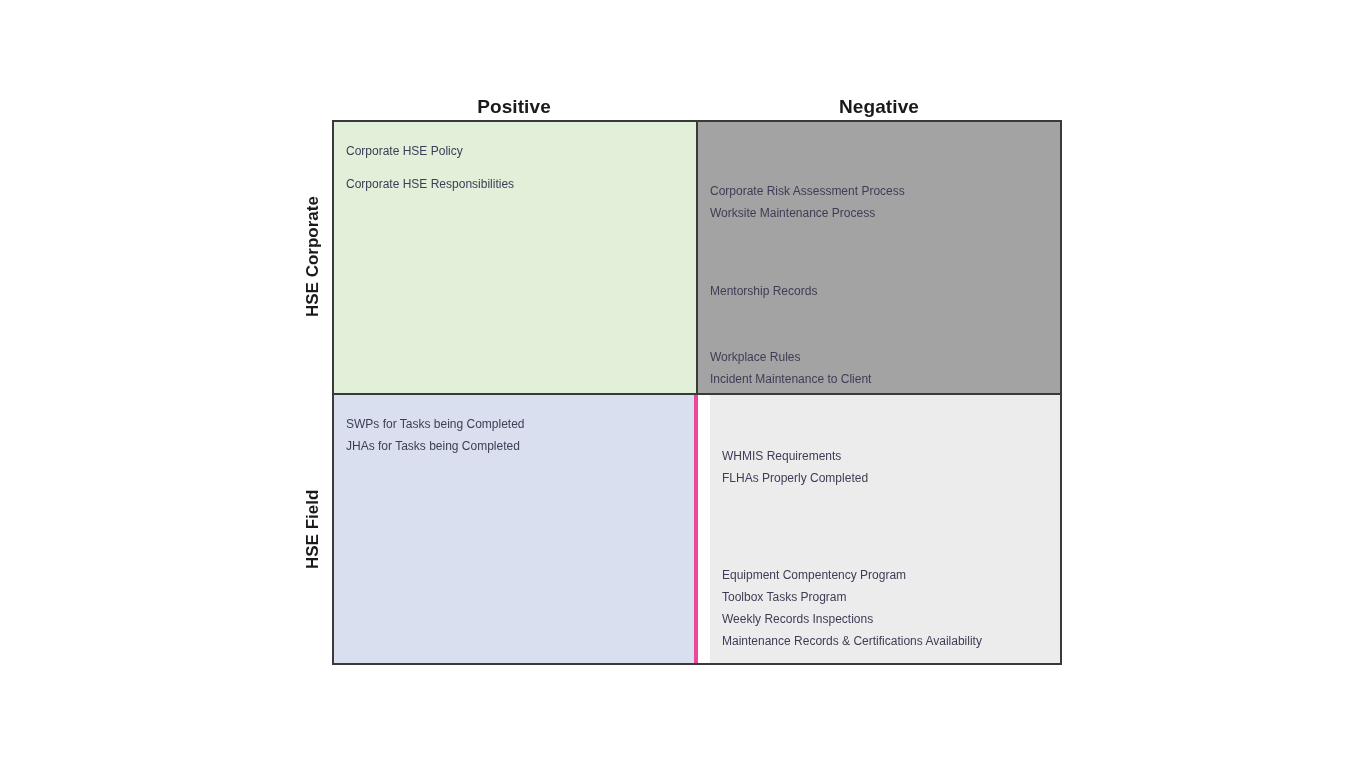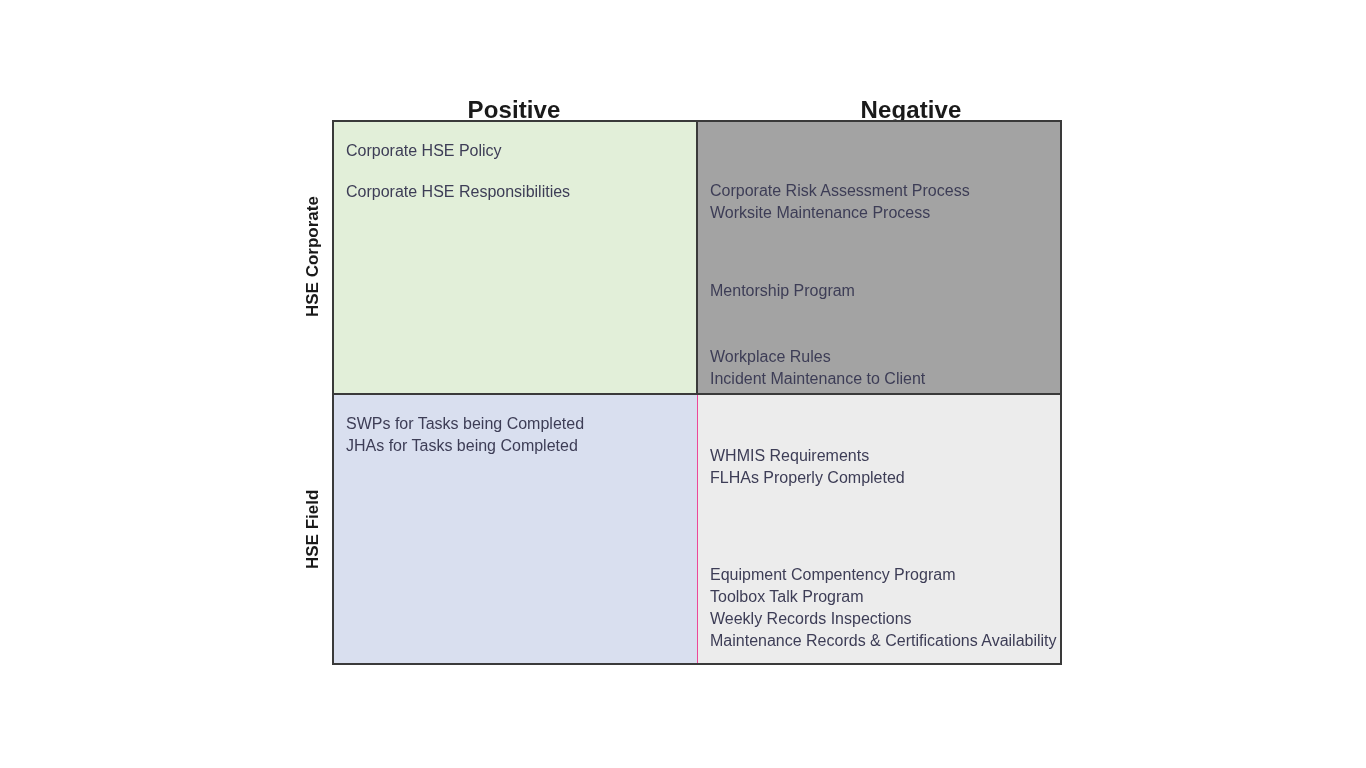--- a/index.html
+++ b/index.html
@@ -47,38 +47,39 @@
     background: #e2efd9;
     border-right: 2px solid #3a3a3a;
     border-bottom: 2px solid #3a3a3a;
   }
   .cell.q-neg-corp {
     background: #a3a3a3;
     border-bottom: 2px solid #3a3a3a;
   }
   .cell.q-pos-field {
     background: #d9dfef;
-    border-right: 1px solid #ec4899;
+    border-right: 4px solid #ec4899;
   }
   .cell.q-neg-field {
     background: #ececec;
+    margin-left: 12px;
   }
 
   
   .col-head {
     position: absolute;
     top: 96px;
-    font-size: 24px;
+    font-size: 19px;
     font-weight: bold;
     color: #1a1a1a;
     text-align: center;
     letter-spacing: 0.1px;
   }
   #col-head-positive { left: 332px; width: 364px; }
-  #col-head-negative { left: 728px; width: 366px; }
+  #col-head-negative { left: 696px; width: 366px; }
 
   
   .row-head {
     position: absolute;
     font-size: 17px;
     font-weight: bold;
     color: #1a1a1a;
     writing-mode: vertical-rl;
     transform: rotate(180deg);
     text-align: center;
@@ -103,26 +104,26 @@
     justify-content: center;
   }
 
   
   .item-list {
     list-style: none;
     margin: 0;
     padding: 0;
   }
   .item-list li {
-    font-size: 16px;
+    font-size: 12px;
     color: #3d3d56;
     line-height: 22px;
     white-space: nowrap;
   }
-  .item-list li.gap-sm { margin-top: 19px; }
+  .item-list li.gap-sm { margin-top: 11px; }
   .item-list li.gap-md { margin-top: 44px; }
   .item-list li.gap-lg { margin-top: 56px; }
   .item-list li.gap-xl { margin-top: 75px; }
   .item-list li.gap-xxl { margin-top: 128px; }
 
   .group { margin: 0; padding: 0; }
 
   .pad-top-8  { padding-top: 8px; }
   .pad-top-48 { padding-top: 48px; }
   .pad-top-40 { padding-top: 40px; }
@@ -143,41 +144,41 @@
       <ul class="item-list group pad-top-8">
         <li>Corporate HSE Policy</li>
         <li class="gap-sm">Corporate HSE Responsibilities</li>
       </ul>
     </div>
 
     <div class="cell q-neg-corp">
       <ul class="item-list group pad-top-48">
         <li>Corporate Risk Assessment Process</li>
         <li>Worksite Maintenance Process</li>
-        <li class="gap-lg">Mentorship Program</li>
+        <li class="gap-lg">Mentorship Records</li>
         <li class="gap-md">Workplace Rules</li>
         <li>Incident Maintenance to Client</li>
         <li>Lock Out / Tag Out Program</li>
 
       </ul>
     </div>
 
     <div class="cell q-pos-field">
       <ul class="item-list group pad-top-8">
         <li>SWPs for Tasks being Completed</li>
         <li>JHAs for Tasks being Completed</li>
       </ul>
     </div>
 
     <div class="cell q-neg-field">
       <ul class="item-list group pad-top-40">
         <li>WHMIS Requirements</li>
         <li>FLHAs Properly Completed</li>
         <li class="gap-xl">Equipment Compentency Program</li>
-        <li>Toolbox Talk Program</li>
+        <li>Toolbox Tasks Program</li>
         <li>Weekly Records Inspections</li>
         <li>Maintenance Records &amp; Certifications Availability</li>
 
       </ul>
     </div>
 
   </div>
 </div>
 
 </body></html>

